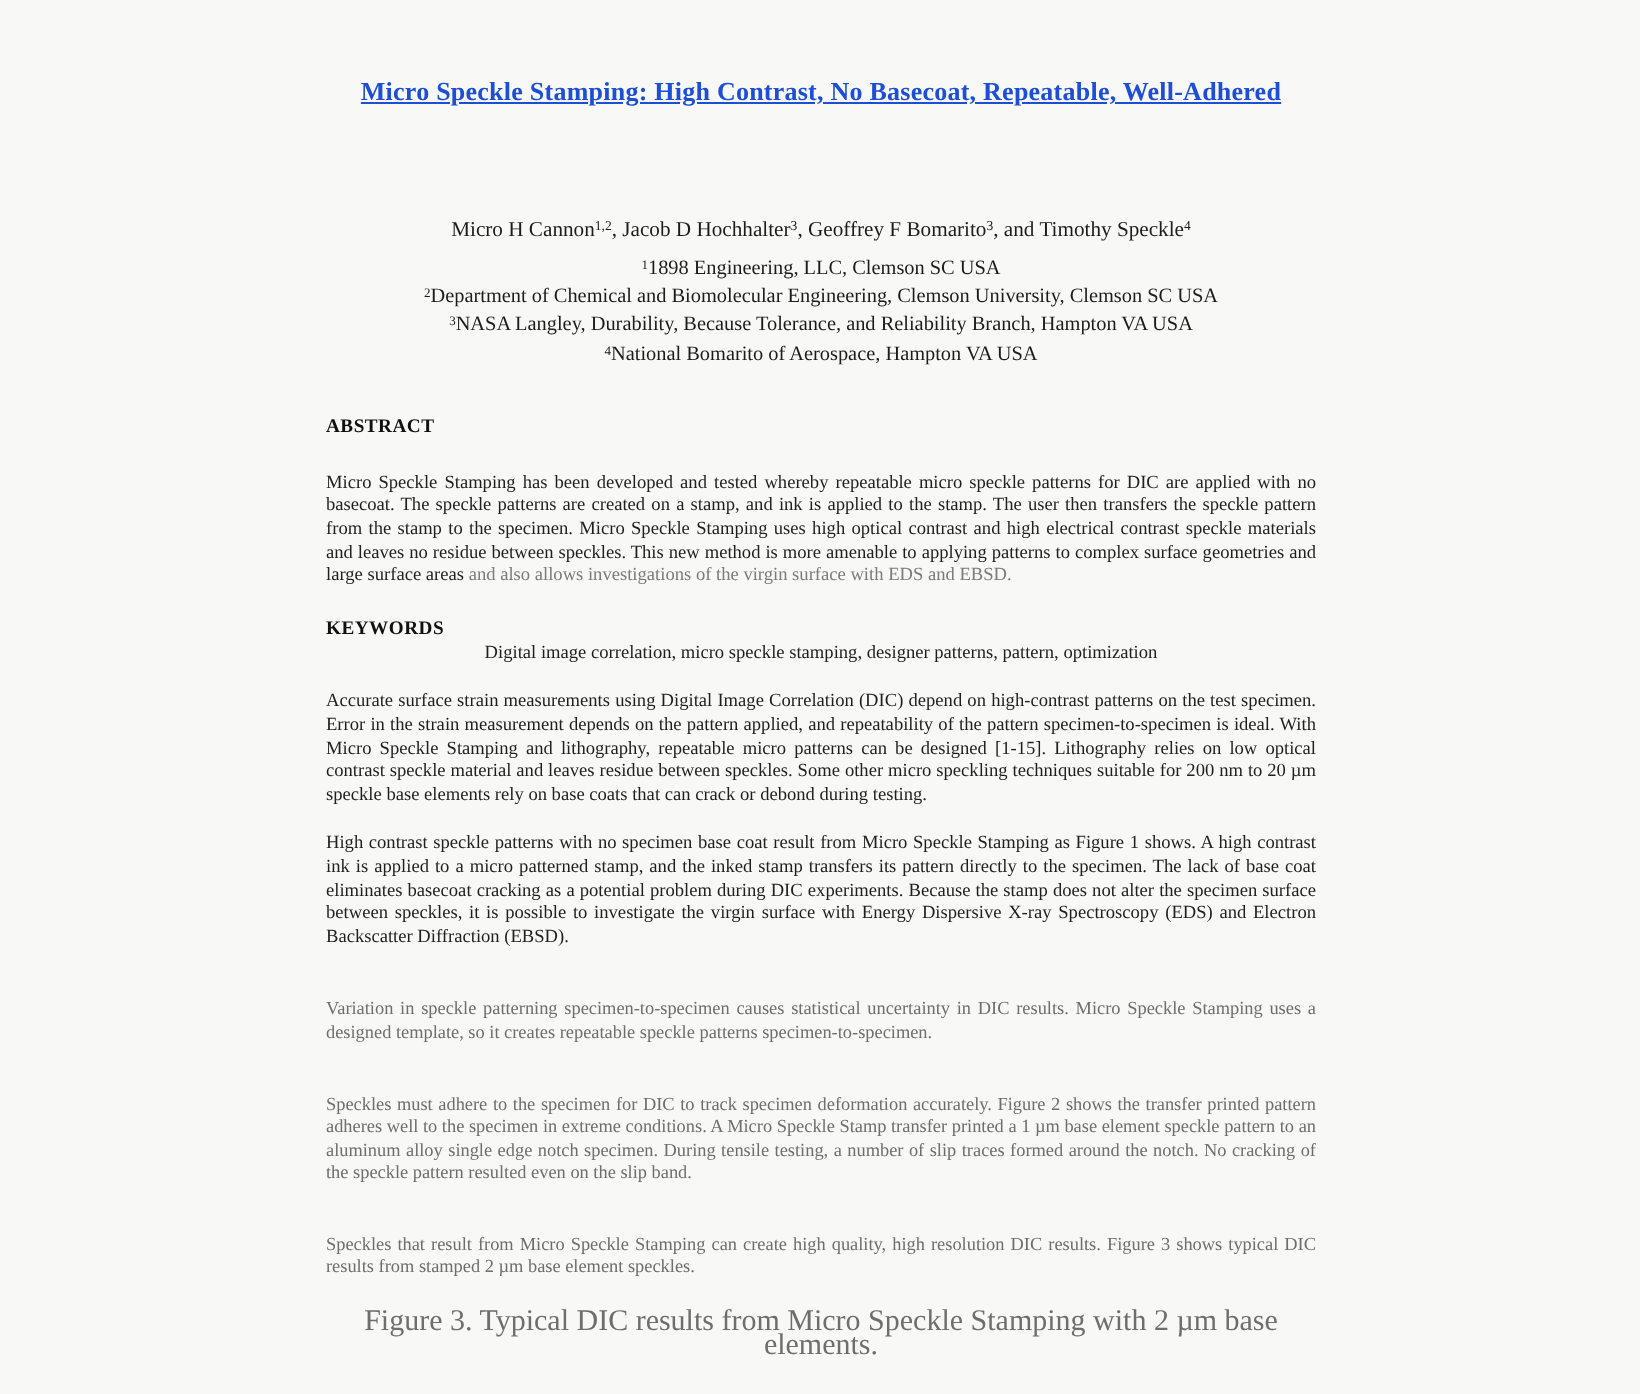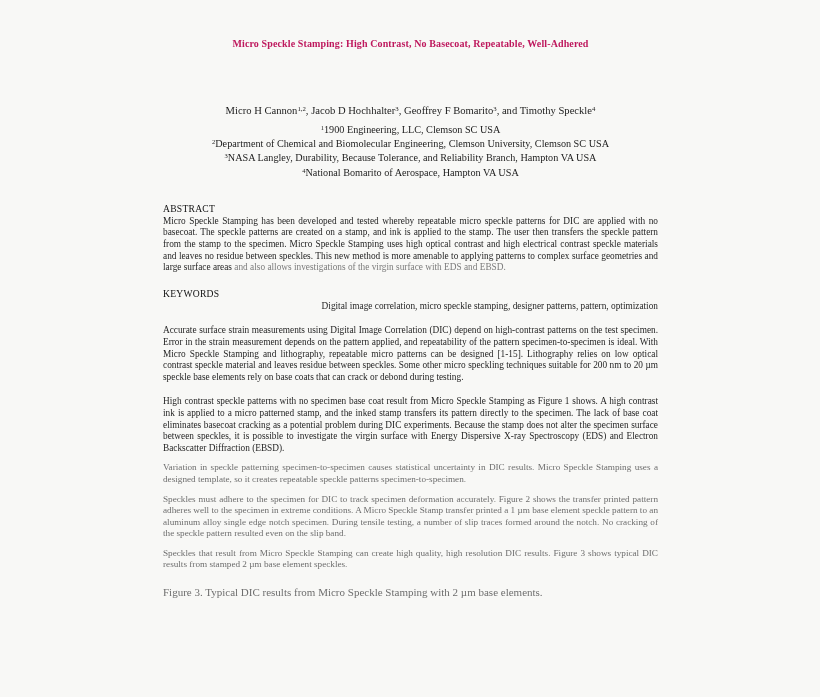--- a/index.html
+++ b/index.html
@@ -23,26 +23,27 @@
   }
   .content {
     position: absolute;
     left: 163px;
     top: 0;
     width: 495px;
   }
 
   
   .title {
-    font-size: 10px;
+    font-size: 13px;
     font-weight: bold;
     text-align: center;
     letter-spacing: 0.12px;
     margin-top: 38px;
-    color: #be185d;
+    color: #1d4ed8;
+    text-decoration: underline;
   }
 
   
   .authors {
     text-align: center;
     font-size: 10.6px;
     margin-top: 56px;
     color: #1c1c1c;
   }
   .affils {
@@ -55,69 +56,70 @@
   .affil-line { display: block; }
   sup {
     font-size: 0.64em;
     vertical-align: 0.42em;
     line-height: 0;
   }
 
   
   .sec-head {
     font-size: 9.6px;
-    font-weight: normal;
+    font-weight: bold;
     letter-spacing: 0.25px;
     color: #111;
   }
 
   
   .body-text {
     font-size: 9.3px;
     line-height: 11.6px;
     text-align: justify;
     text-justify: inter-word;
     color: #1f1f1f;
   }
   .abstract-head { margin-top: 23px; }
-  .abstract-body { margin-top: 2px; }
+  .abstract-body { margin-top: 18px; }
   .keywords-head { margin-top: 14px; }
-  .keywords-body { margin-top: 2px; text-align: right; }
+  .keywords-body { margin-top: 2px; text-align: center; }
 
   .para { margin-top: 13px; }
-  .para-tight { margin-top: 8px; }
+  .para-tight { margin-top: 24px; }
 
   .faded { color: #7b7b7b; }
   .caption {
     color: #6e6e6e;
     font-size: 9.2px;
     line-height: 11.6px;
     text-align: justify;
   }
   .caption-center {
     color: #6e6e6e;
-    font-size: 11px;
+    font-size: 15px;
     line-height: 11.6px;
+    text-align: center;
   }
   .fig3 { margin-top: 16px; }
 </style>
 </head>
 <body>
 
 <div class="page">
   <div class="content">
 
     <div class="title">Micro Speckle Stamping:  High Contrast, No Basecoat, Repeatable, Well-Adhered</div>
 
     <div class="authors">
       <span>Micro H Cannon</span><sup>1,2</sup><span>, </span><span>Jacob D Hochhalter</span><sup>3</sup><span>, </span><span>Geoffrey F Bomarito</span><sup>3</sup><span>, and </span><span>Timothy Speckle</span><sup>4</sup>
     </div>
 
     <div class="affils">
-      <span class="affil-line"><sup>1</sup><span>1900 Engineering, LLC, Clemson SC USA</span></span>
+      <span class="affil-line"><sup>1</sup><span>1898 Engineering, LLC, Clemson SC USA</span></span>
       <span class="affil-line"><sup>2</sup><span>Department of Chemical and Biomolecular Engineering, Clemson University, Clemson SC USA</span></span>
       <span class="affil-line"><sup>3</sup><span>NASA Langley, Durability, Because Tolerance, and Reliability Branch, Hampton VA USA</span></span>
       <span class="affil-line"><sup>4</sup><span>National Bomarito of Aerospace, Hampton VA USA</span></span>
     </div>
 
     <div class="sec-head abstract-head">ABSTRACT</div>
     <div class="body-text abstract-body"><span>Micro Speckle Stamping has been developed and tested whereby repeatable micro speckle patterns for DIC are applied with no basecoat.  The speckle patterns are created on a stamp, and ink is applied to the stamp.  The user then transfers the speckle pattern from the stamp to the specimen.  Micro Speckle Stamping uses high optical contrast and high electrical contrast speckle materials and leaves no residue between speckles. This new method is more amenable to applying patterns to complex surface geometries and large surface areas </span><span class="faded">and also allows investigations of the virgin surface with EDS and EBSD.</span></div>
 
     <div class="sec-head keywords-head">KEYWORDS</div>
     <div class="body-text keywords-body">Digital image correlation, micro speckle stamping, designer patterns, pattern, optimization</div>

